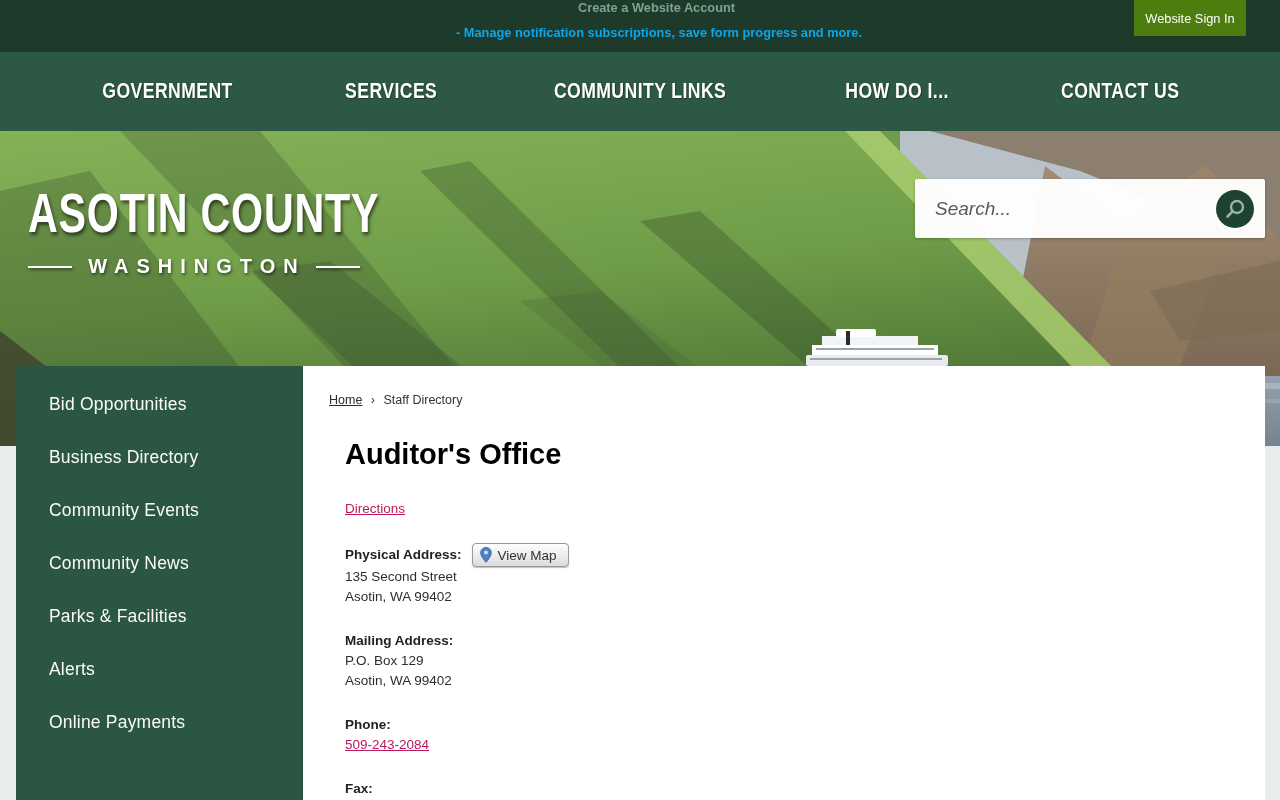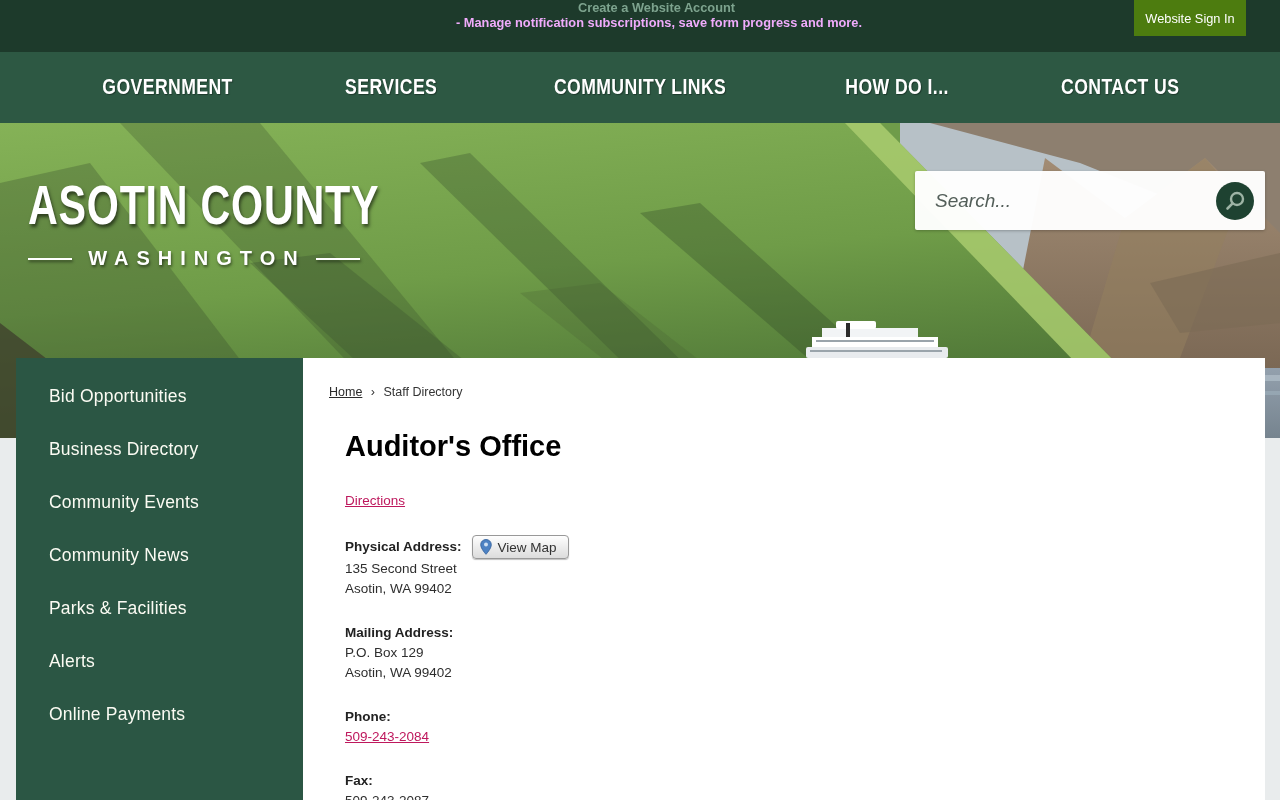--- a/index.html
+++ b/index.html
@@ -3,27 +3,27 @@
 <meta charset="utf-8">
 <style>
   * { margin:0; padding:0; box-sizing:border-box; }
   html,body { width:1280px; height:800px; overflow:hidden; background:#e9eced;
               font-family:"Liberation Sans", sans-serif; }
 
   
   .topbar { position:relative; height:52px; background:#1d3a2b; display:flex;
             align-items:center; padding-left:33px; font-size:12.8px; color:#fff;flex-direction:column; }
   .topbar a.account { color:#7da38e; font-weight:bold; text-decoration:none; cursor:pointer; }
-  .topbar .note { color:#f0abfc; font-weight:600; margin-left:5px; }
+  .topbar .note { color:#0ea5e9; font-weight:600; margin-left:5px;margin-top:10px; }
   .signin-btn { position:absolute; right:34px; top:0; height:36px; width:112px;
             background:#4d7c0f; color:#fff; border:none; font-size:12.8px;
             font-family:inherit; cursor:pointer; }
 
   
-  .navbar { height:71px; background:#2d5843; display:flex; align-items:center;
+  .navbar { height:79px; background:#2d5843; display:flex; align-items:center;
             justify-content:space-between; padding:0 88px 0 88px; }
   .nav-item { color:#fff; font-weight:bold; font-size:21.5px; letter-spacing:.5px;
             text-shadow:1px 1px 1px rgba(0,0,0,.35); cursor:pointer; white-space:nowrap;
             transform:scaleX(.82); }
 
   
   .hero { position:relative; height:315px; overflow:hidden; background:#6f9c4a; }
   .hero svg.scene { position:absolute; inset:0; display:block; }
 
   .logo { position:absolute; left:28px; top:50px; width:336px; }

